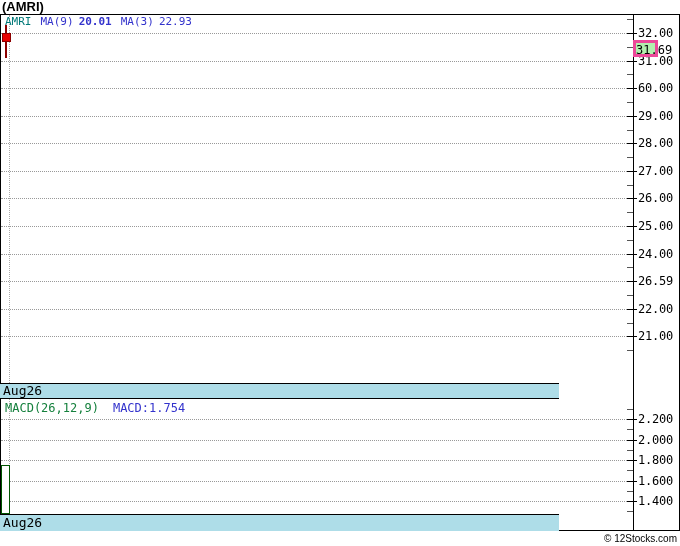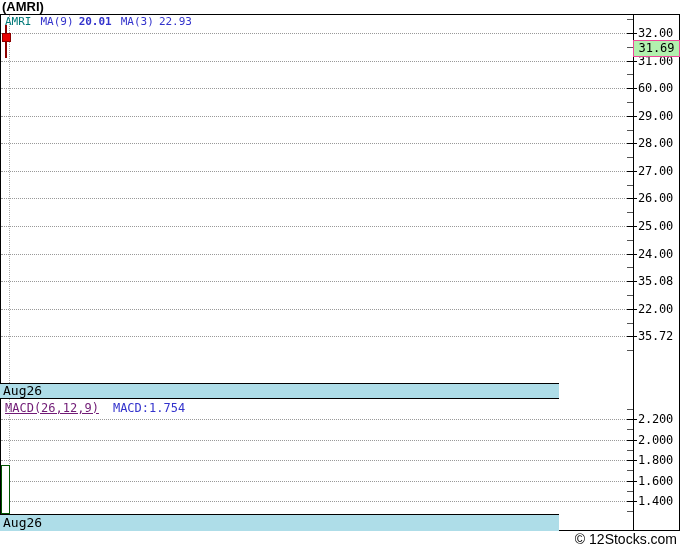--- a/index.html
+++ b/index.html
@@ -15,34 +15,34 @@
   #outer-box{left:0;top:14px;width:680px;height:517px;border:1px solid #000;box-sizing:border-box;background:#fff;}
   #axis-line{left:633px;top:14px;width:1px;height:517px;background:#000;}
   .vgrid{width:0;border-left:1px dotted #aaa;}
   #price-legend{left:5px;top:16px;font-size:11px;line-height:12px;white-space:nowrap;}
   #macd-legend{left:5px;top:402px;font-size:12px;line-height:13px;white-space:nowrap;}
   .lg-sym{color:#007878;}
   .lg-ma9{color:#3333cc;margin-left:9px;}
   .lg-ma9v{color:#3333cc;margin-left:5px;font-weight:bold;}
   .lg-ma3{color:#3333cc;margin-left:9px;}
   .lg-ma3v{color:#3333cc;margin-left:5px;}
-  .lg-macd{color:#701a75;text-decoration:underline;}
+  .lg-macd{color:#15803d;}
   .lg-macdv{color:#3333cc;margin-left:14px;}
   .datebar{
     left:0;width:559px;background:#aedde8;border-top:1px solid #000;border-bottom:1px solid #000;
     box-sizing:border-box;font-size:13px;color:#000;padding-left:3px;
   }
   #datebar-top{top:383px;height:16px;line-height:14px;}
   #datebar-bottom{top:514px;height:17px;line-height:15px;border-bottom:none;}
   #last-price-badge{
-    left:633px;top:40px;width:47px;height:17px;box-sizing:border-box;
-    background:#b2f0ae;border:1px solid #ec4899;font-size:12px;line-height:15px;text-align:center;
+    left:633px;top:40px;width:25px;height:17px;box-sizing:border-box;
+    background:#b2f0ae;border:3px solid #ec4899;font-size:12px;line-height:15px;text-align:center;
   }
   #watermark{
-    right:3px;top:532px;font-family:"Liberation Sans",sans-serif;font-size:14px;line-height:14px;color:#000;
+    right:3px;top:532px;font-family:"Liberation Sans",sans-serif;font-size:10px;line-height:14px;color:#000;
   }
   .ylab{position:absolute;left:638px;font-size:12px;line-height:14px;letter-spacing:-0.2px;color:#000;}
   .grid-h{position:absolute;left:1px;width:626px;height:0;border-top:1px dotted #999;}
   .tick-major{position:absolute;left:627px;width:10px;height:1px;background:#000;}
   .tick-minor{position:absolute;left:627px;width:6px;height:1px;background:#555;}
 </style>
 </head>
 <body>
 
 <div id="stage">
@@ -78,27 +78,27 @@
       <div class="tick-major" style="top: 198px;"></div>
       <div class="ylab" style="top: 191px;">26.00</div>
       <div class="grid-h" style="top: 226px;"></div>
       <div class="tick-major" style="top: 226px;"></div>
       <div class="ylab" style="top: 219px;">25.00</div>
       <div class="grid-h" style="top: 254px;"></div>
       <div class="tick-major" style="top: 254px;"></div>
       <div class="ylab" style="top: 247px;">24.00</div>
       <div class="grid-h" style="top: 281px;"></div>
       <div class="tick-major" style="top: 281px;"></div>
-      <div class="ylab" style="top: 274px;">35.08</div>
+      <div class="ylab" style="top: 274px;">26.59</div>
       <div class="grid-h" style="top: 309px;"></div>
       <div class="tick-major" style="top: 309px;"></div>
       <div class="ylab" style="top: 302px; text-align: right;">22.00</div>
       <div class="grid-h" style="top: 336px;"></div>
       <div class="tick-major" style="top: 336px;"></div>
-      <div class="ylab" style="top: 329px;">35.72</div>
+      <div class="ylab" style="top: 329px;">21.00</div>
       <div class="tick-minor" style="top: 19px;"></div>
       <div class="tick-minor" style="top: 47px;"></div>
       <div class="tick-minor" style="top: 74px;"></div>
       <div class="tick-minor" style="top: 102px;"></div>
       <div class="tick-minor" style="top: 130px;"></div>
       <div class="tick-minor" style="top: 157px;"></div>
       <div class="tick-minor" style="top: 185px;"></div>
       <div class="tick-minor" style="top: 212px;"></div>
       <div class="tick-minor" style="top: 240px;"></div>
       <div class="tick-minor" style="top: 267px;"></div>

